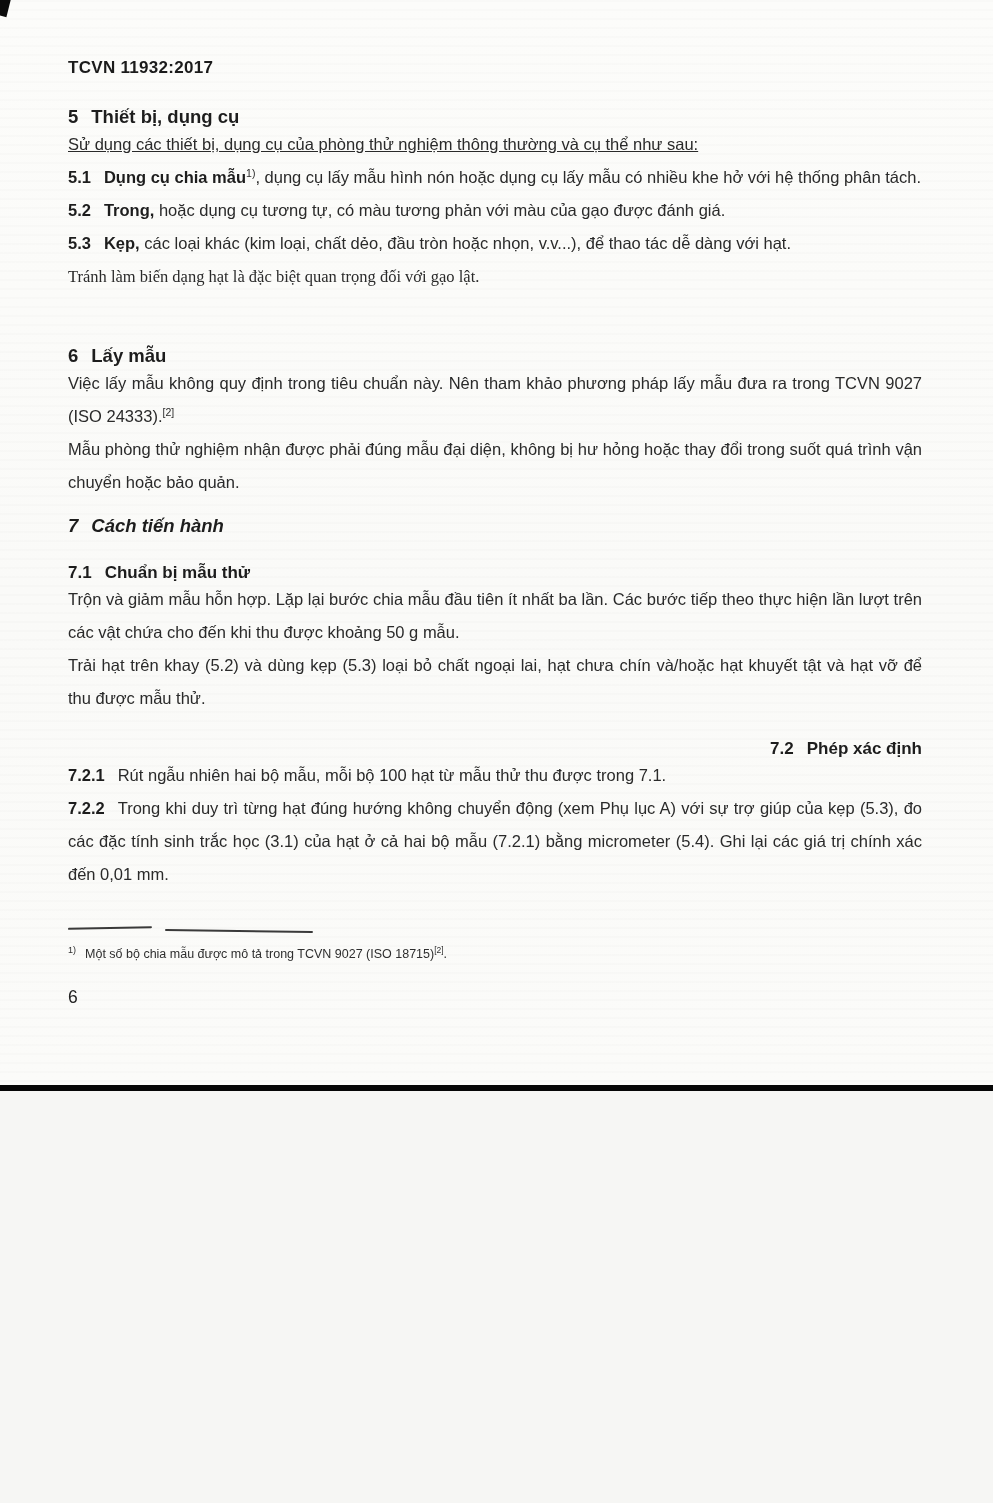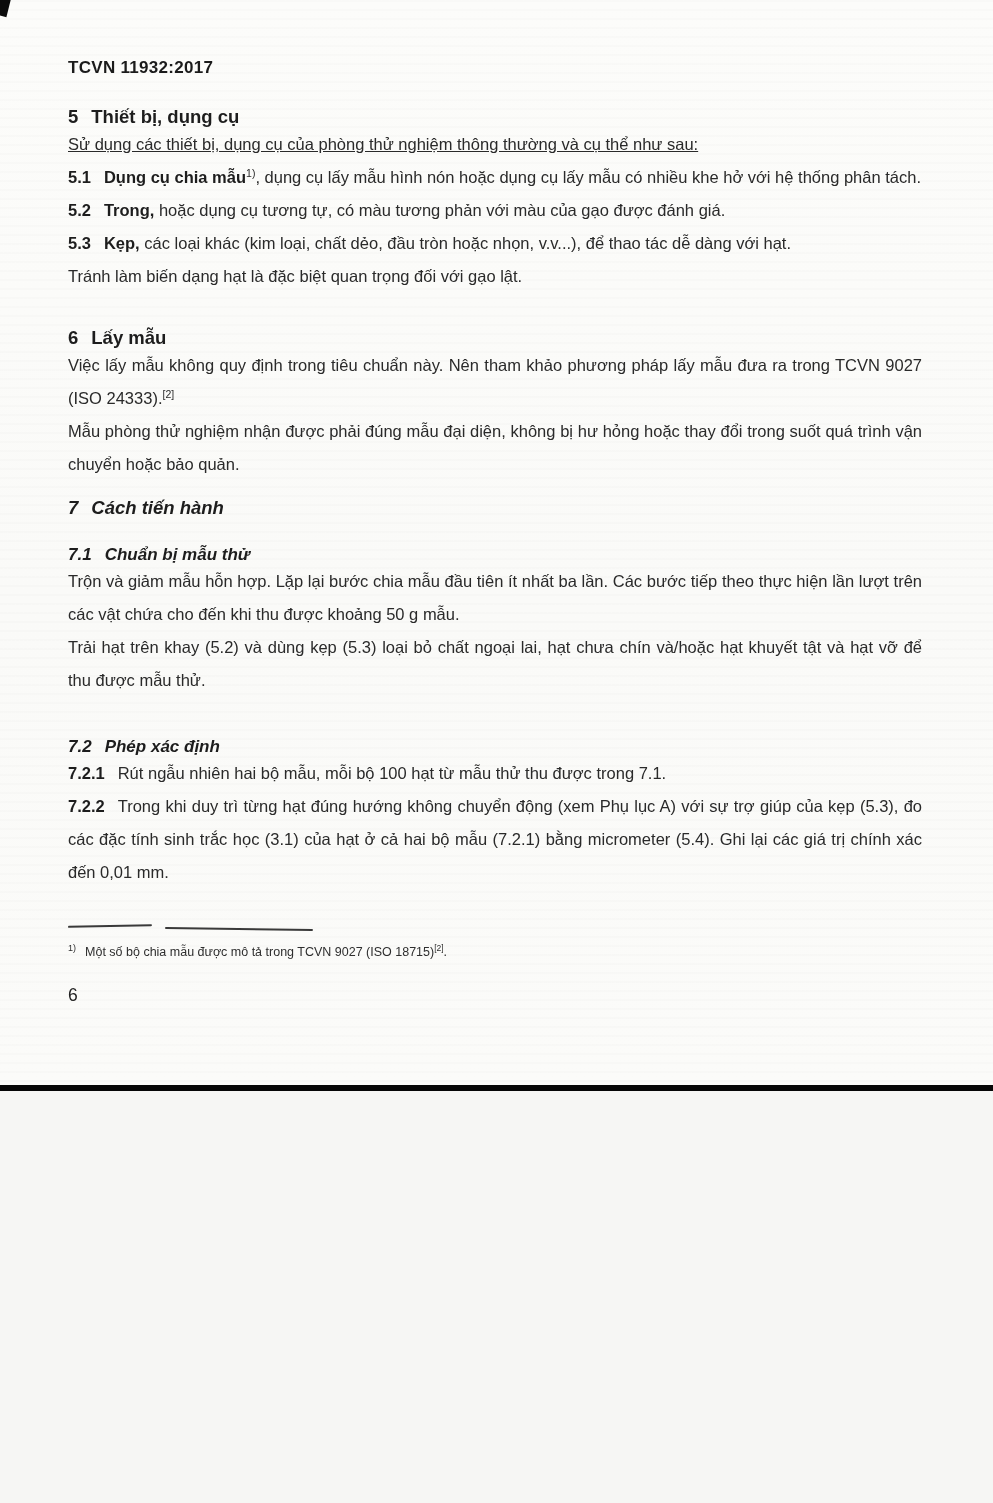--- a/index.html
+++ b/index.html
@@ -25,50 +25,50 @@
     box-sizing: border-box;
   }
   .doc-code {
     font-size: 17px; font-weight: bold; color: #1b1b1b;
     letter-spacing: 0.3px;
   }
   .h-section {
     margin: 0; font-size: 18.5px; font-weight: bold; color: #1d1d1d;
   }
   .h-sub {
-    margin: 0; font-size: 17px; font-weight: bold; color: #1d1d1d; font-style: italic;
+    margin: 0; font-size: 17px; font-weight: bold; color: #1d1d1d;
   }
   .h-section .sec-num, .h-sub .sec-num { margin-right: 13px; }
   p.body-par {
     margin: 0;
     font-size: 16.5px;
     line-height: 33px;
     text-align: justify;
     color: #2a2a2a;
   }
   p.body-par.single { text-align: left; }
   .item-num { font-weight: bold; color: #1d1d1d; margin-right: 13px; }
   .term { font-weight: bold; color: #1d1d1d; }
   sup { font-size: 10.5px; line-height: 0; vertical-align: super; }
 
   .mt-h5   { margin-top: 28px; }
   .mt-intro{ margin-top: 30px; text-decoration: underline; }
   .mt-p51  { margin-top: 22px; }
   .mt-p52  { margin-top: 22px; }
   .mt-p53  { margin-top: 18px; }
   .mt-p54  { margin-top: 20px; }
-  .mt-note { margin-top: 26px; }
-  .mt-h6   { margin-top: 34px; }
+  .mt-note { margin-top: 26px; font-family: Liberation Serif, serif; }
+  .mt-h6   { margin-top: 52px; }
   .mt-p61  { margin-top: 28px; }
   .mt-p62  { margin-top: 26px; }
   .mt-h7   { margin-top: 16px; font-style: italic; }
   .mt-h71  { margin-top: 26px; }
   .mt-p711 { margin-top: 22px; }
   .mt-p712 { margin-top: 22px; }
-  .mt-h72  { margin-top: 40px; }
+  .mt-h72  { margin-top: 24px; text-align: right; }
   .mt-p721 { margin-top: 26px; }
   .mt-p722 { margin-top: 22px; }
 
   .fn-sep {
     margin-top: 36px;
     display: flex; align-items: flex-start; gap: 13px;
     height: 8px;
   }
   .fn-sep .seg1 {
     width: 84px; height: 2px; background: #3a3a3a;

